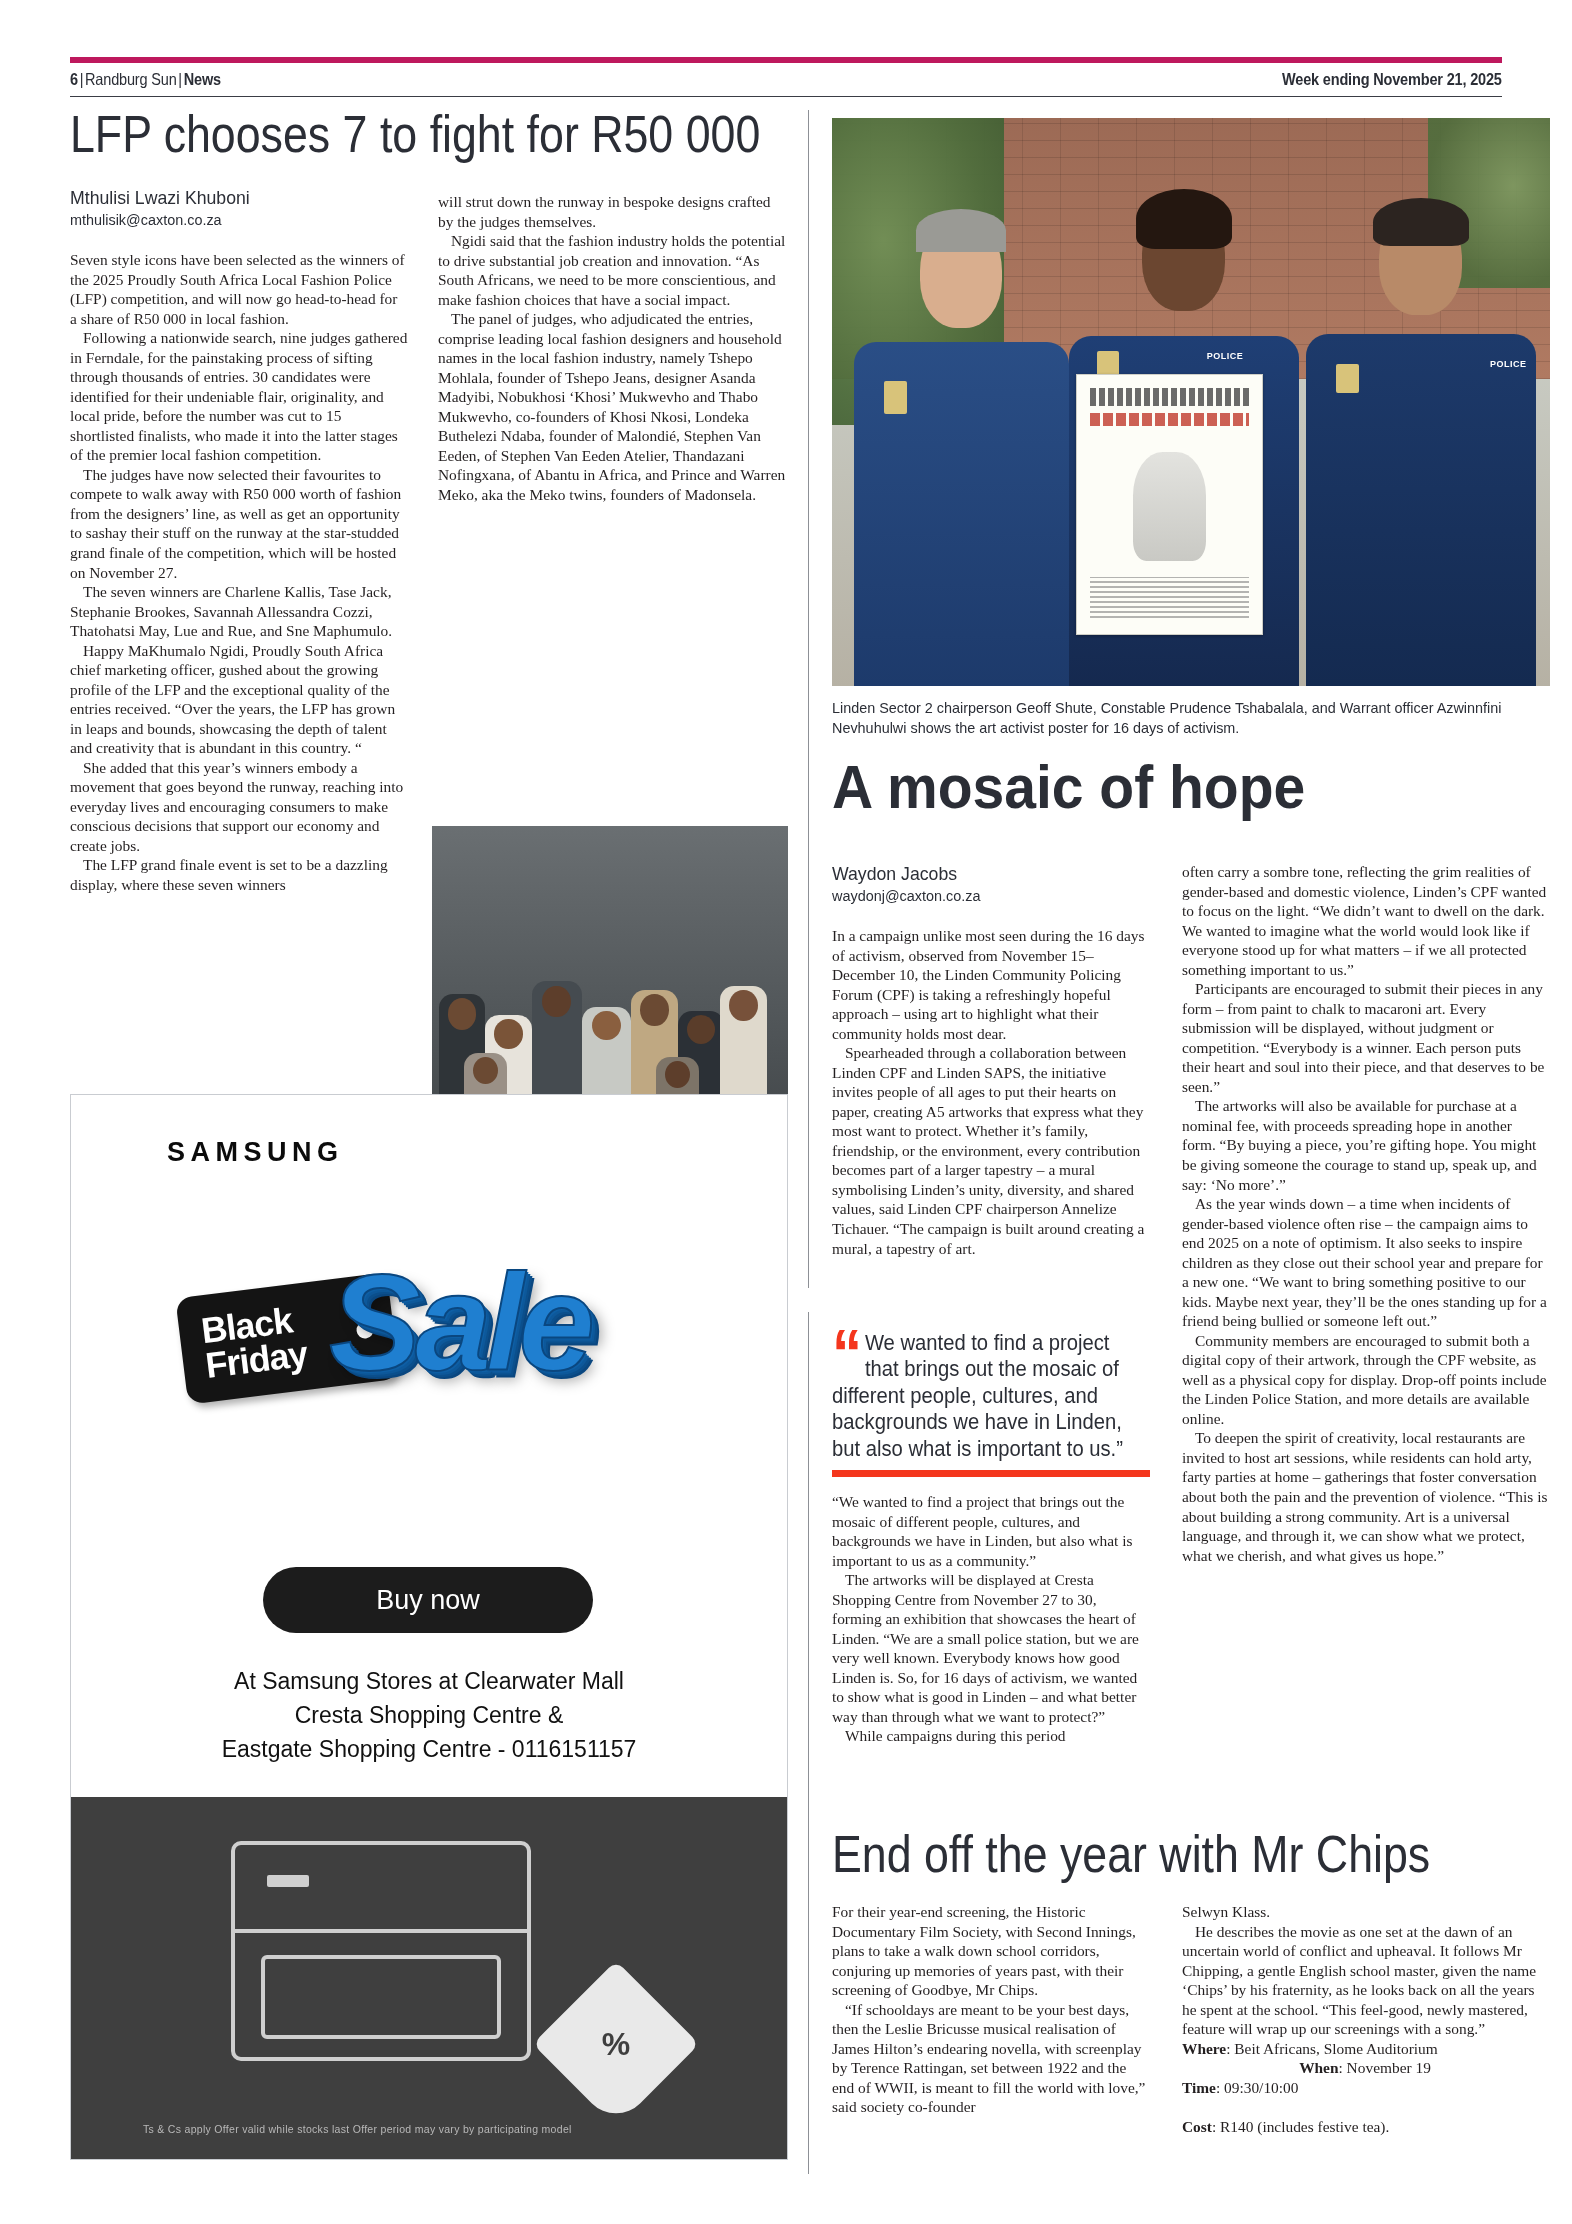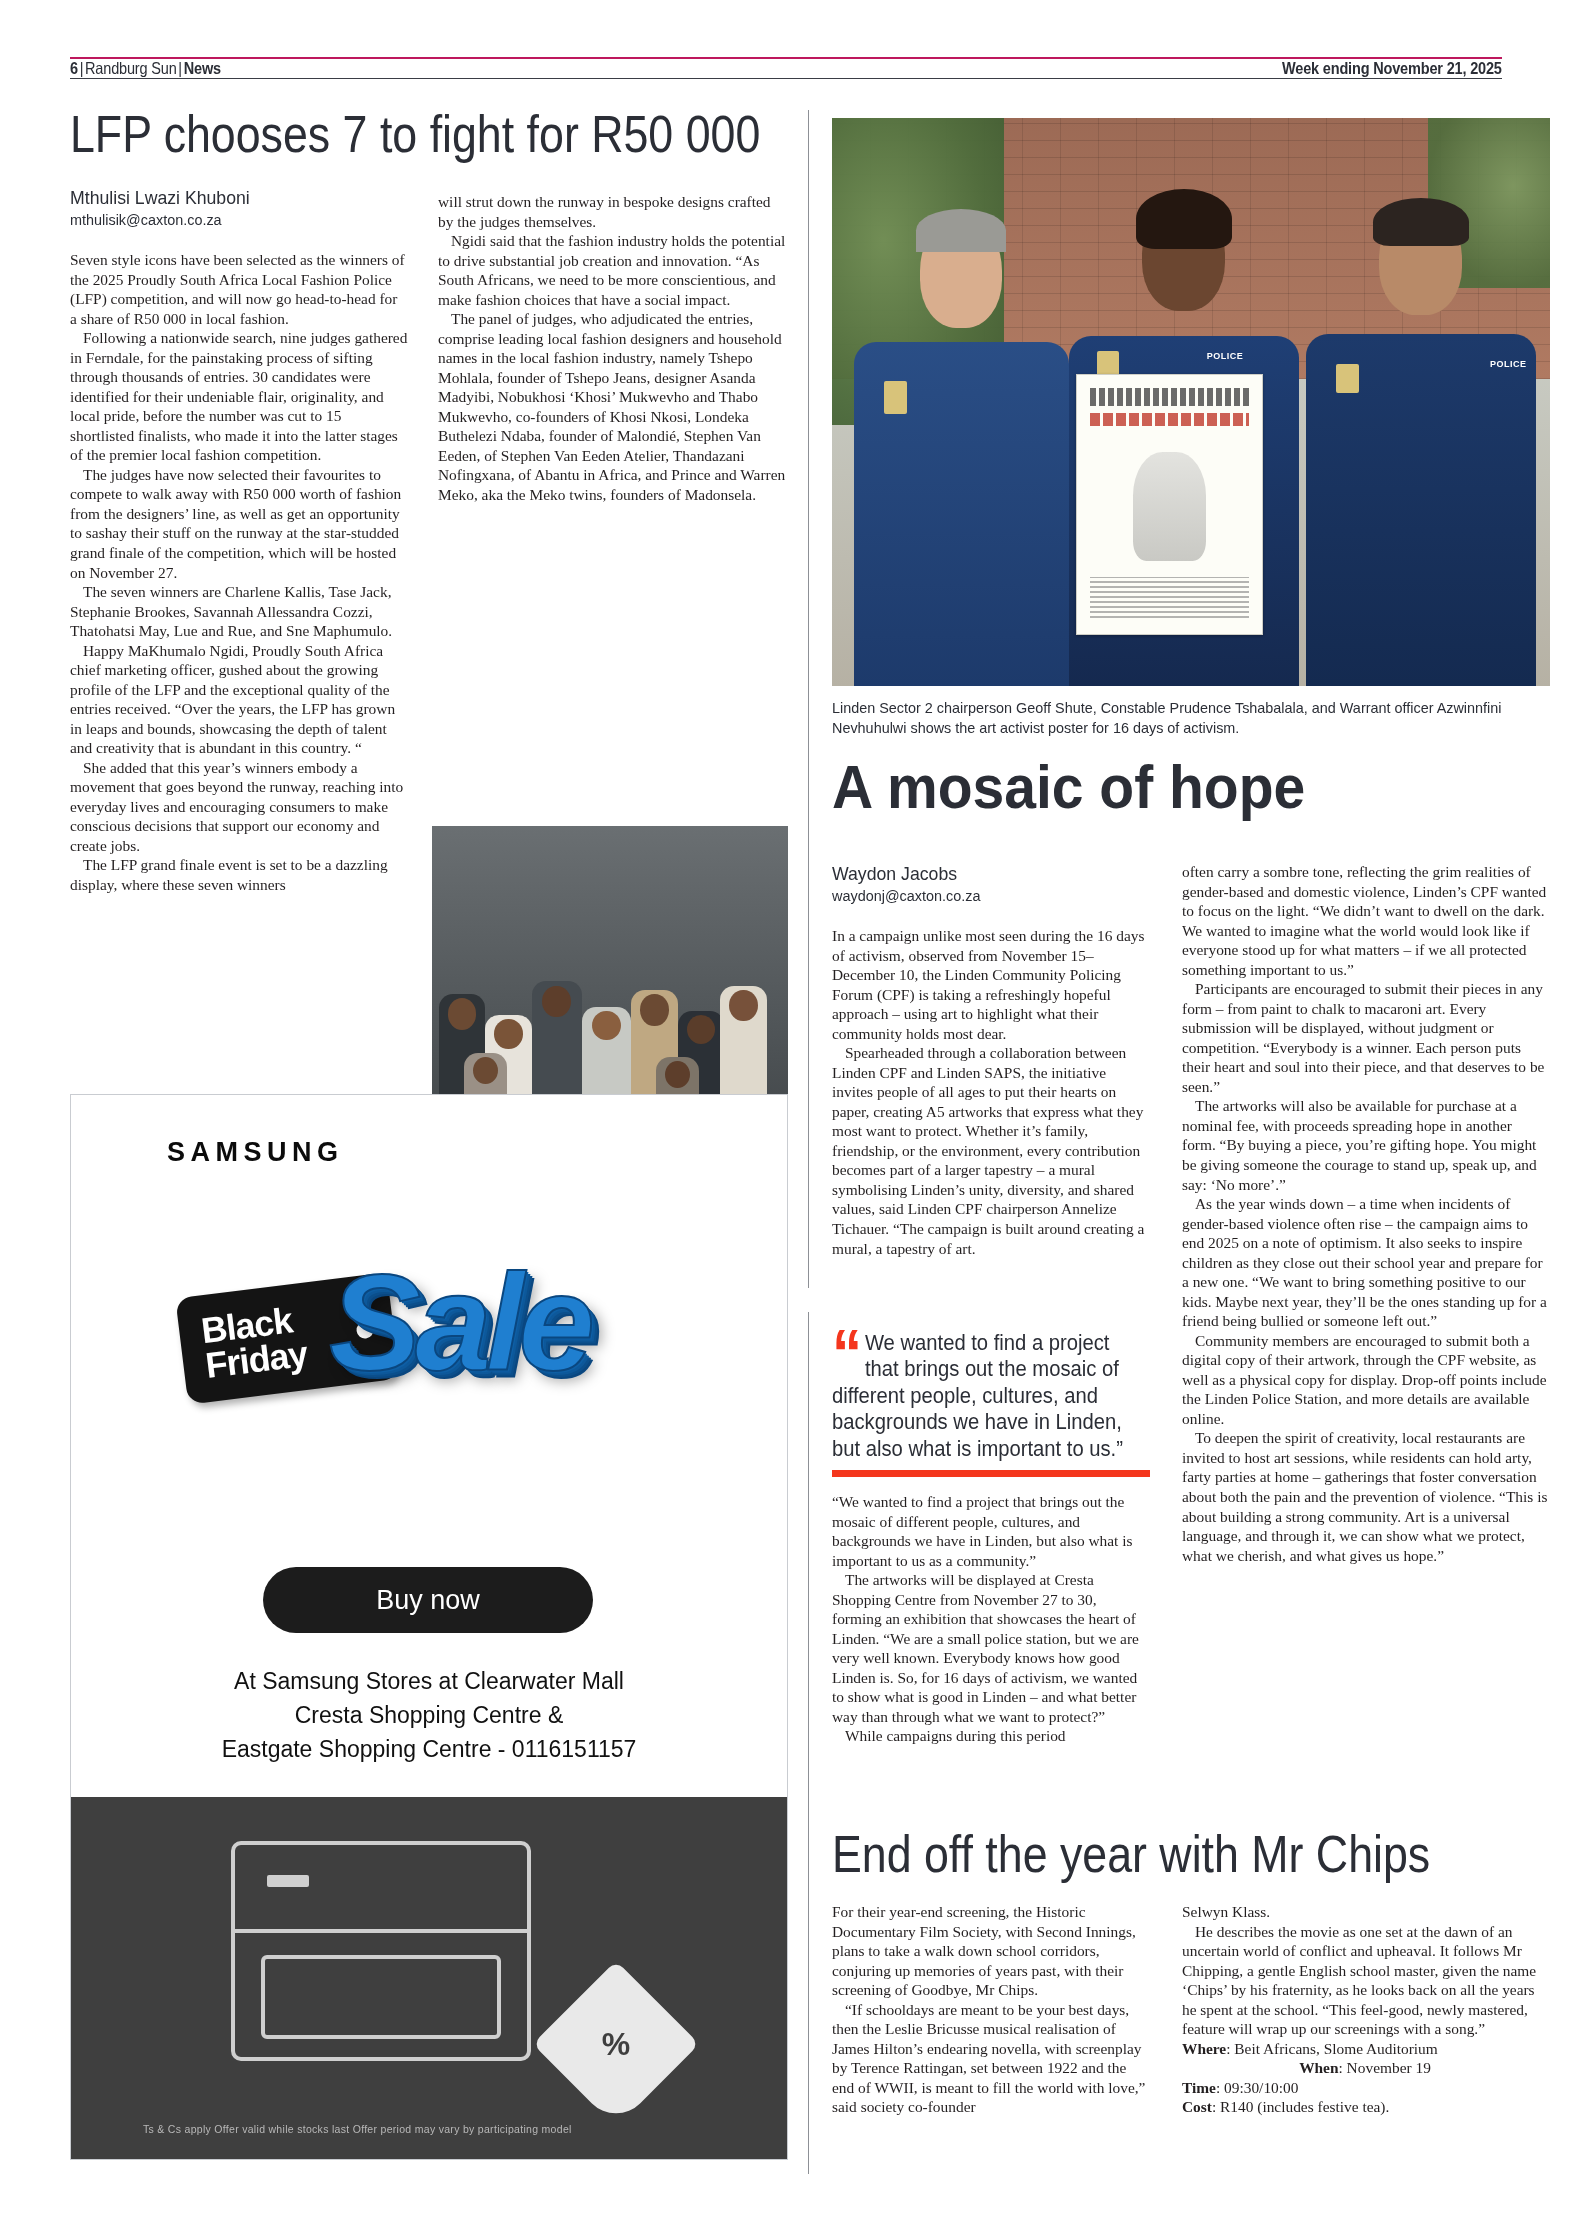--- a/index.html
+++ b/index.html
@@ -10,23 +10,23 @@
     font-family:"Liberation Serif", serif;
     color:#231f20;
     position:relative;
     overflow:hidden;
   }
   .page { position:absolute; inset:0; padding:0; }
 
   
   .masthead {
     position:absolute; left:70px; top:57px; width:1432px;
-    border-top:2px solid #be185d;
+    border-top:6px solid #be185d;
     border-bottom:1px solid #3a3d45;
-    height:22px;
+    height:40px;
     display:flex; align-items:center; justify-content:space-between;
   }
   .masthead-left, .masthead-right {
     font-family:"Liberation Sans", sans-serif;
     font-size:16.5px; color:#2b2e36;
     letter-spacing:-0.2px;
     transform:scaleX(0.88); transform-origin:left center;
     white-space:nowrap;
   }
   .masthead-right { transform-origin:right center; font-weight:bold; }
@@ -370,21 +370,21 @@
     <p class="first">For their year-end screening, the Historic Documentary Film Society, with Second Innings, plans to take a walk down school corridors, conjuring up memories of years past, with their screening of Goodbye, Mr Chips.</p>
     <p>“If schooldays are meant to be your best days, then the Leslie Bricusse musical realisation of James Hilton’s endearing novella, with screenplay by Terence Rattingan, set between 1922 and the end of WWII, is meant to fill the world with love,” said society co-founder</p>
   </div>
 
   <div class="col" style="left:1182px; top:1902px; width:366px;">
     <p class="first">Selwyn Klass.</p>
     <p>He describes the movie as one set at the dawn of an uncertain world of conflict and upheaval. It follows Mr Chipping, a gentle English school master, given the name ‘Chips’ by his fraternity, as he looks back on all the years he spent at the school. “This feel-good, newly mastered, feature will wrap up our screenings with a song.”</p>
     <p style="text-indent:0;"><span class="lbl">Where</span><span>: Beit Africans, Slome Auditorium</span></p>
     <p style="text-indent:0;text-align:center;"><span class="lbl">When</span><span>: November 19</span></p>
     <p style="text-indent:0;"><span class="lbl">Time</span><span>: 09:30/10:00</span></p>
-    <p style="text-indent:0;"><span class="lbl">Cost</span><span>: R140 (includes festive tea).</span></p>
+    <p style="text-indent:0;margin-top:20px;"><span class="lbl">Cost</span><span>: R140 (includes festive tea).</span></p>
   </div>
 
   <div class="ad">
     <div class="ad-top">
       <div class="ad-logo">SAMSUNG</div>
 
       <div class="bf-tag">
         <div class="bf-hole"></div>
         <div class="l1">Black</div>
         <div class="l2">Friday</div>

